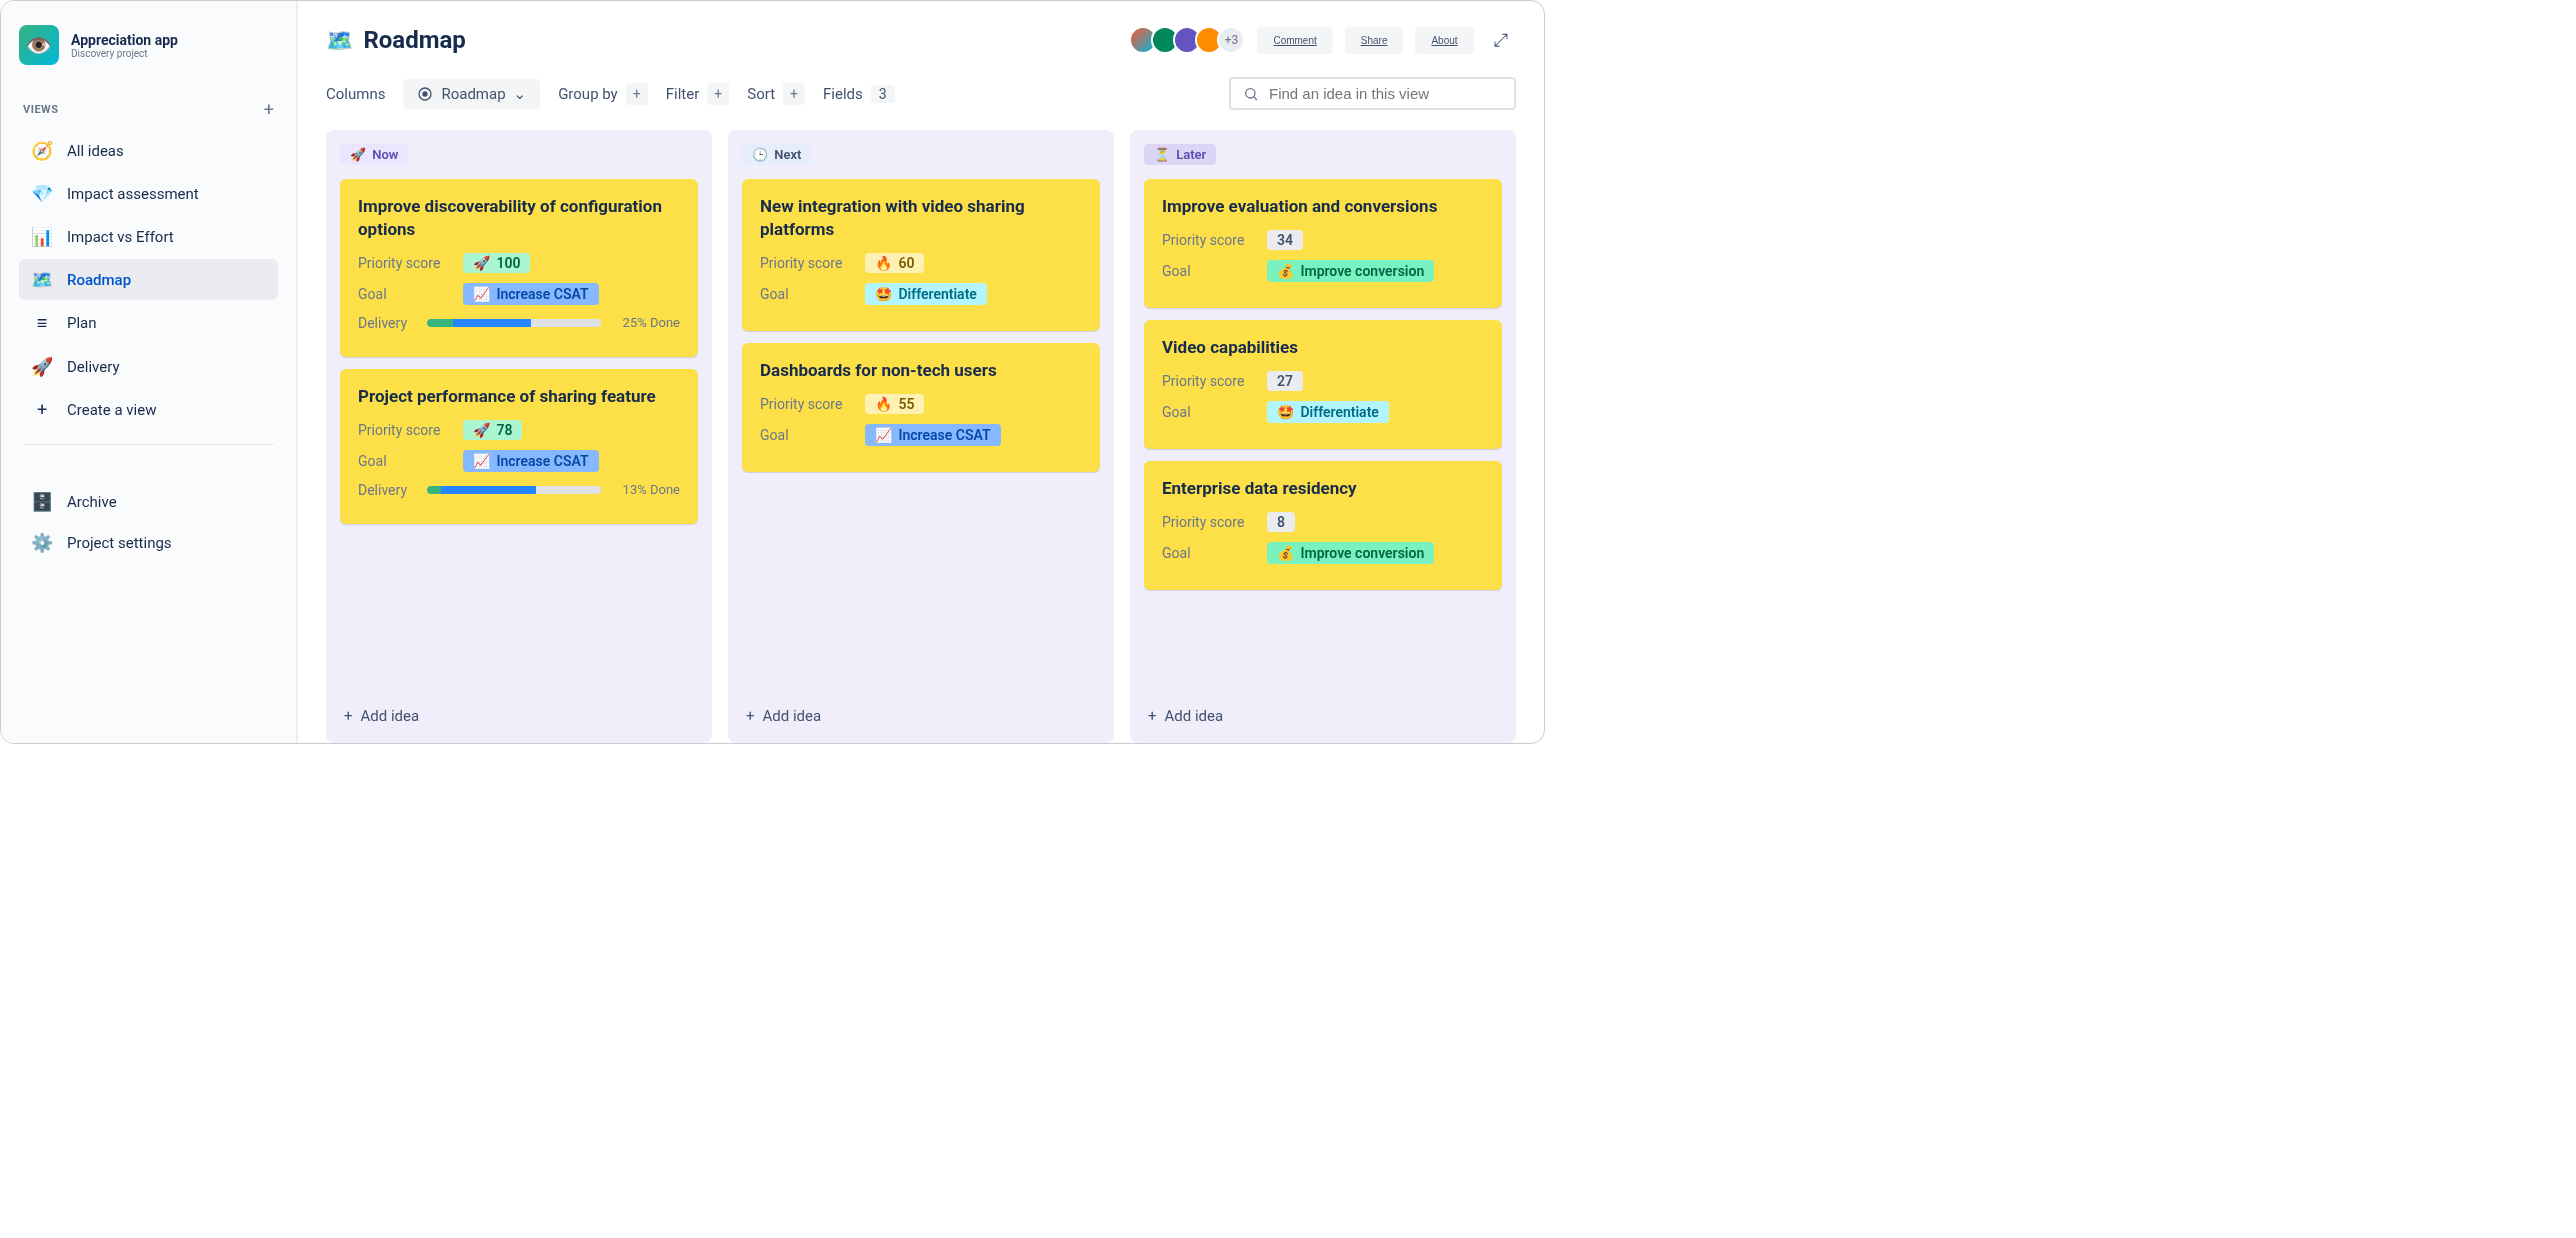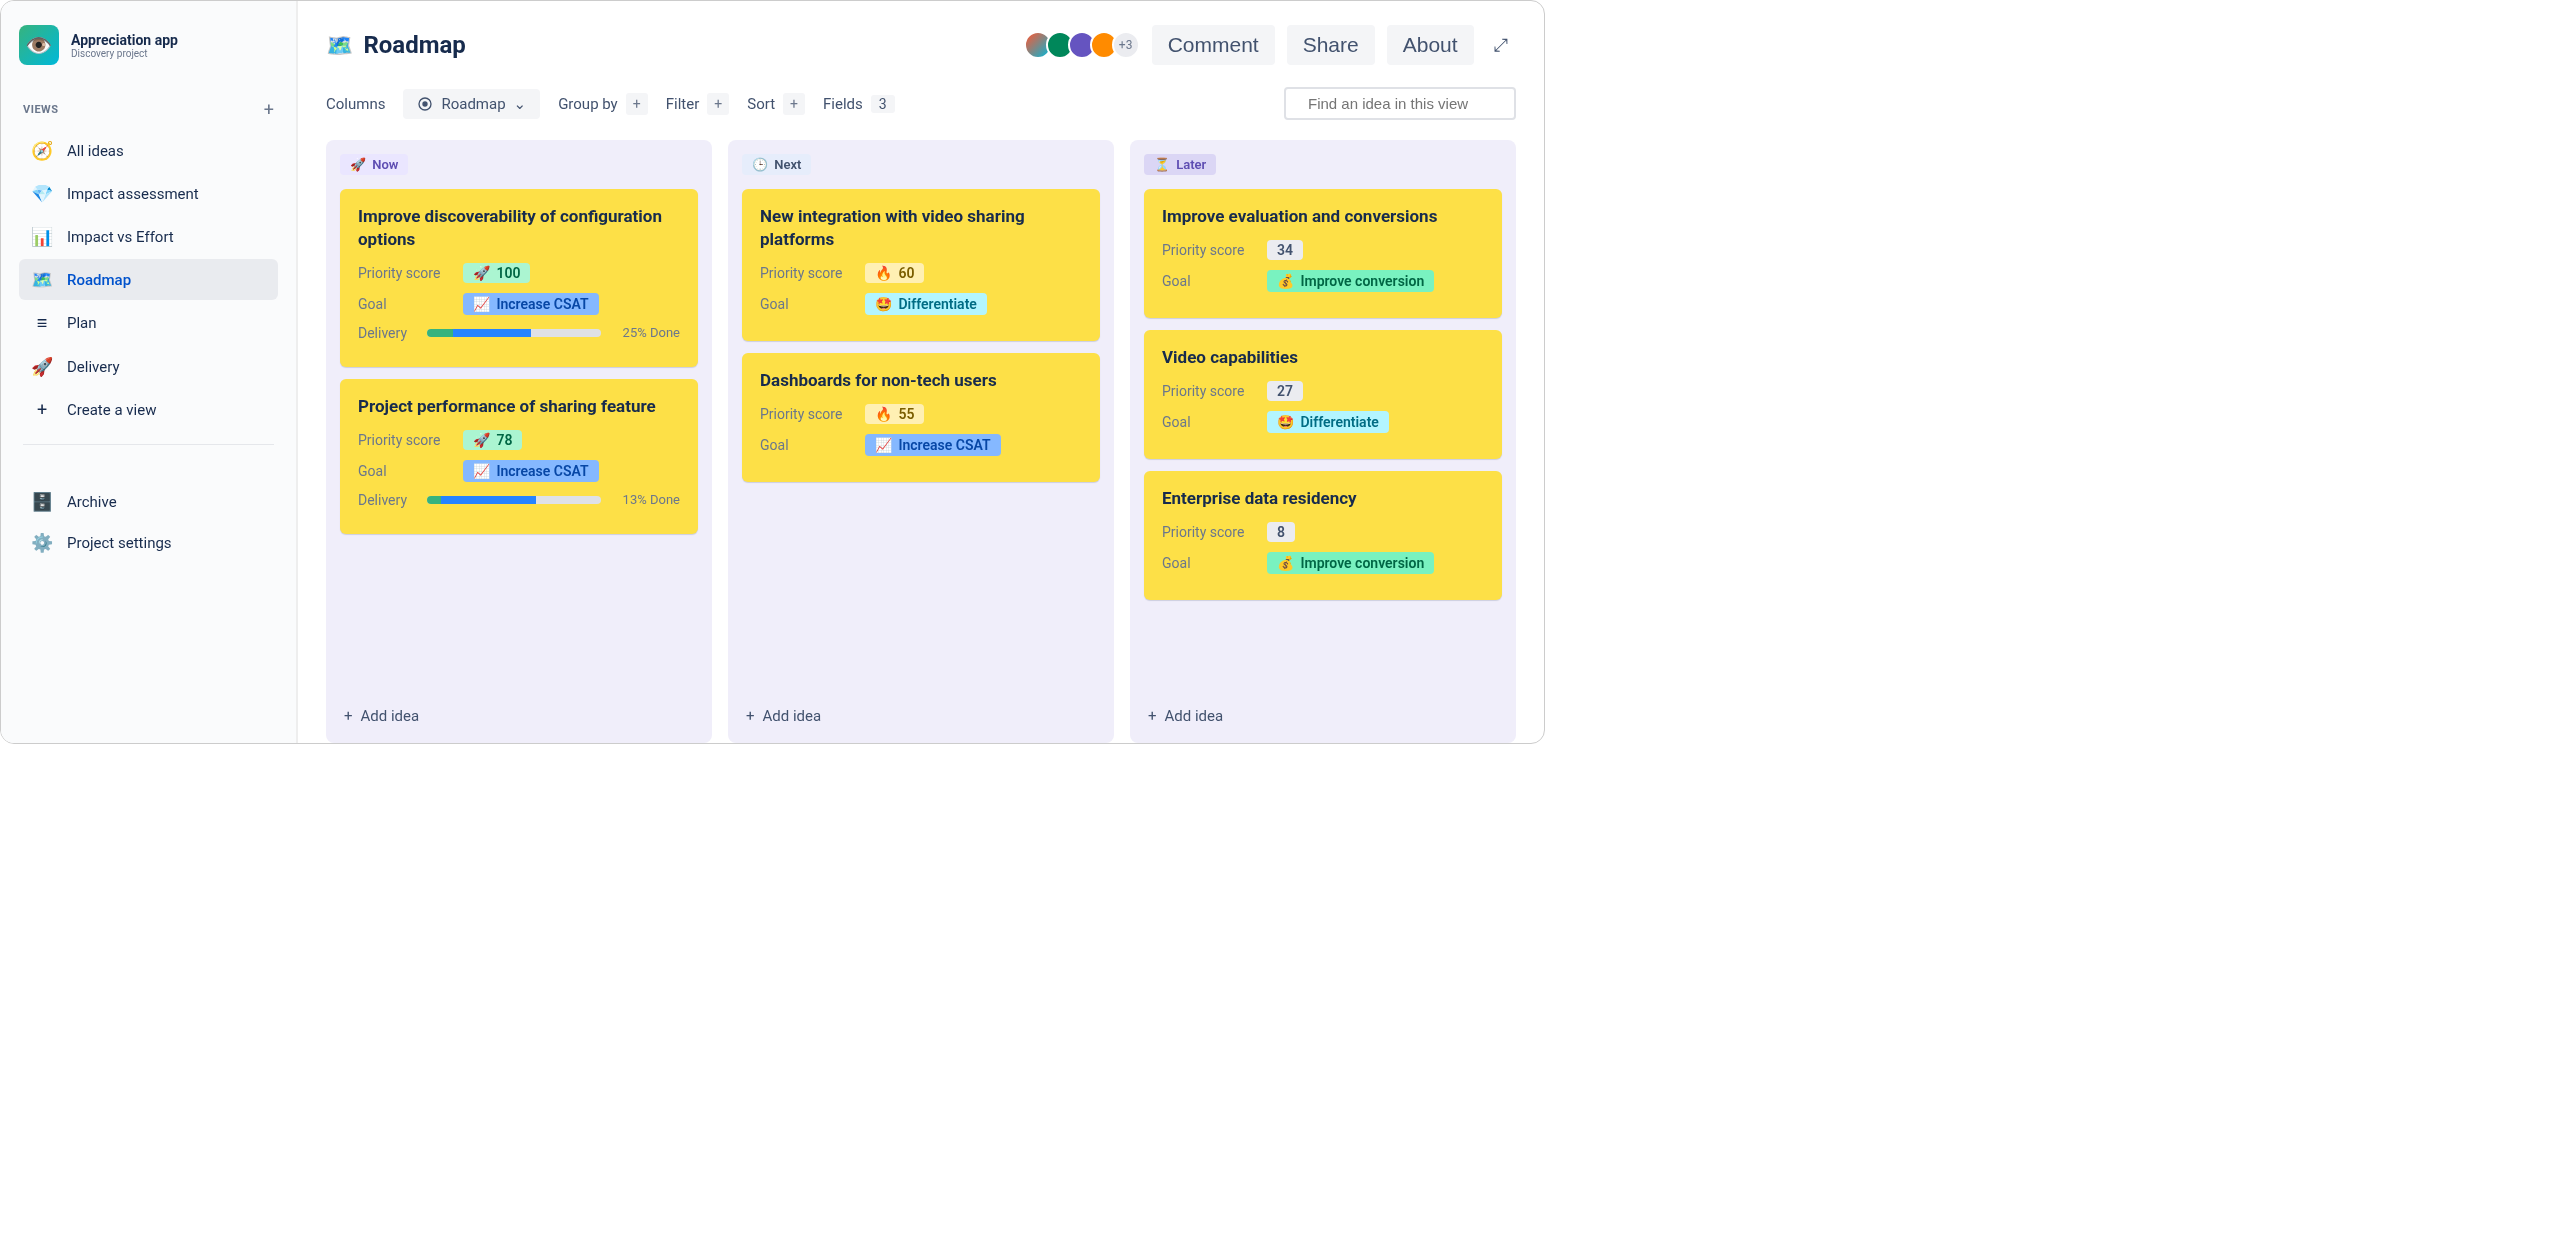--- a/index.html
+++ b/index.html
@@ -24,28 +24,28 @@
 .title { display:flex; align-items:center; gap:10px; font-size:24px; font-weight:700; }
 .title-emoji { font-size:22px; }
 .top-right { display:flex; align-items:center; gap:12px; }
 .avatars { display:flex; }
 .avatar { width:28px; height:28px; border-radius:50%; border:2px solid #fff; margin-left:-6px; }
 .avatar:nth-child(1) { background:linear-gradient(135deg,#FF5630,#00B8D9); margin-left:0; }
 .avatar:nth-child(2) { background:#00875A; }
 .avatar:nth-child(3) { background:#6554C0; }
 .avatar:nth-child(4) { background:#FF8B00; }
 .more-count { width:28px; height:28px; border-radius:50%; background:#EBECF0; display:flex; align-items:center; justify-content:center; font-size:12px; color:#6B778C; margin-left:-6px; border:2px solid #fff; }
-.top-btn { background:#F4F5F7; border:none; padding:8px 16px; border-radius:4px; font-size:21px; color:#42526E; cursor:pointer; }
+.top-btn { background:#F4F5F7; border:none; padding:8px 16px; border-radius:4px; font-size:10px; color:#42526E; cursor:pointer;text-decoration:underline; }
 .expand-icn { font-size:18px; color:#42526E; padding:4px 8px; cursor:pointer; }
 .toolbar { display:flex; align-items:center; gap:18px; margin-bottom:20px; font-size:15px; color:#42526E; }
 .tb-item { display:flex; align-items:center; gap:8px; cursor:pointer; }
 .tb-pill { background:#F4F5F7; padding:6px 14px; border-radius:4px; display:flex; align-items:center; gap:8px; }
 .tb-plus { background:#F4F5F7; width:22px; height:22px; border-radius:3px; display:flex; align-items:center; justify-content:center; font-size:14px; color:#6B778C; }
 .fields-count { background:#F4F5F7; padding:1px 8px; border-radius:3px; font-size:14px; }
-.search-box { margin-left:auto; display:flex; align-items:center; gap:10px; border:2px solid #DFE1E6; border-radius:4px; padding:6px 12px; width:232px; color:#6B778C; }
+.search-box { margin-left:auto; display:flex; align-items:center; gap:10px; border:2px solid #DFE1E6; border-radius:4px; padding:6px 12px; width:287px; color:#6B778C; }
 .search-box input { border:none; outline:none; font-size:15px; color:#42526E; background:transparent; flex:1; }
 .board { display:flex; gap:16px; flex:1; overflow:hidden; }
 .column { width:396px; background:#F0EEFA; border-radius:8px; padding:14px; display:flex; flex-direction:column; }
 .col-header { display:inline-flex; align-items:center; gap:6px; padding:3px 10px; border-radius:4px; font-size:13px; font-weight:600; margin-bottom:14px; width:fit-content; }
 .hdr-now { background:#EAE6FF; color:#5E4DB2; }
 .hdr-next { background:#E6EDFB; color:#42526E; }
 .hdr-later { background:#DBD6F5; color:#5E4DB2; }
 .card { background:#fde047; border-radius:6px; padding:16px 18px; margin-bottom:12px; box-shadow: 0 1px 1px rgba(9,30,66,0.15); }
 .card-title { font-size:17px; font-weight:700; color:#172B4D; margin-bottom:12px; line-height:1.35; }
 .field-row { display:flex; align-items:center; gap:14px; margin-bottom:10px; font-size:14px; color:#6B778C; }

